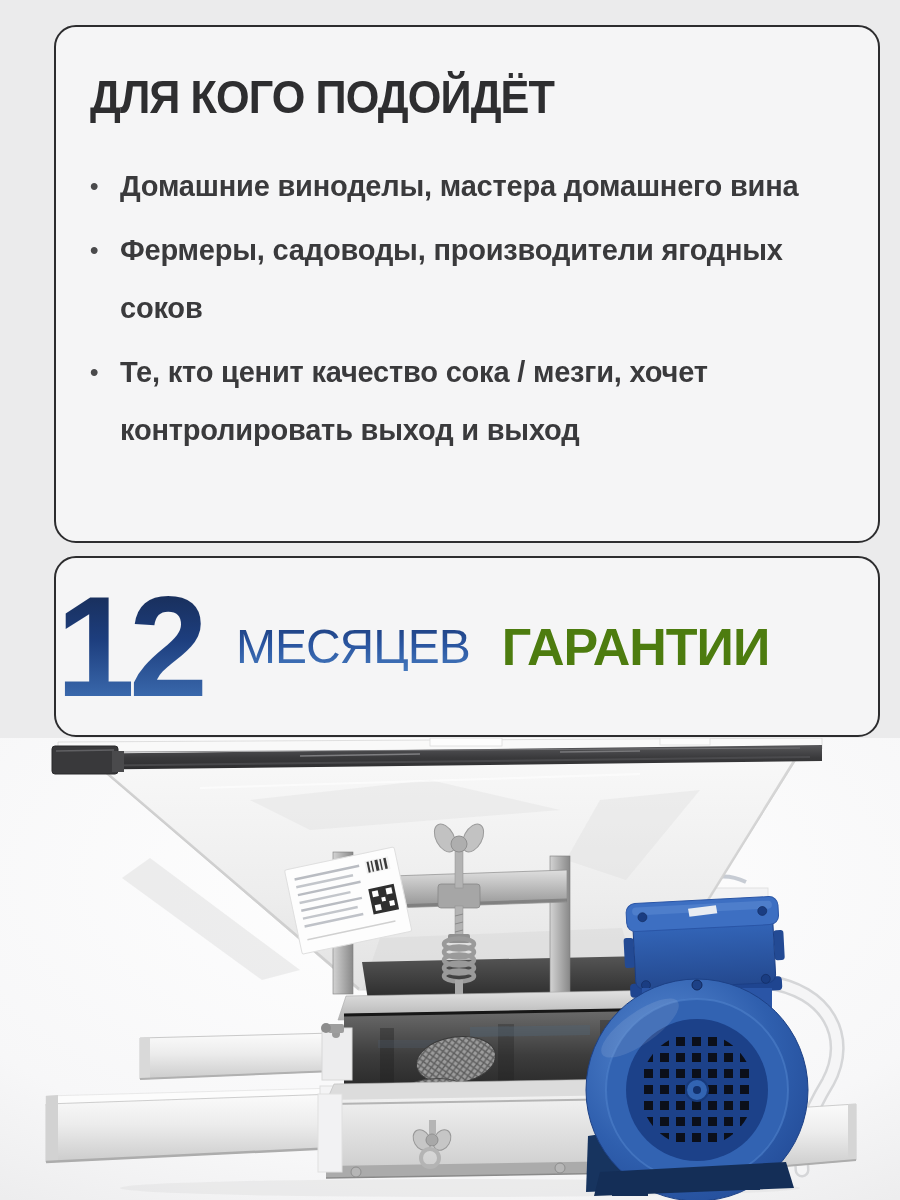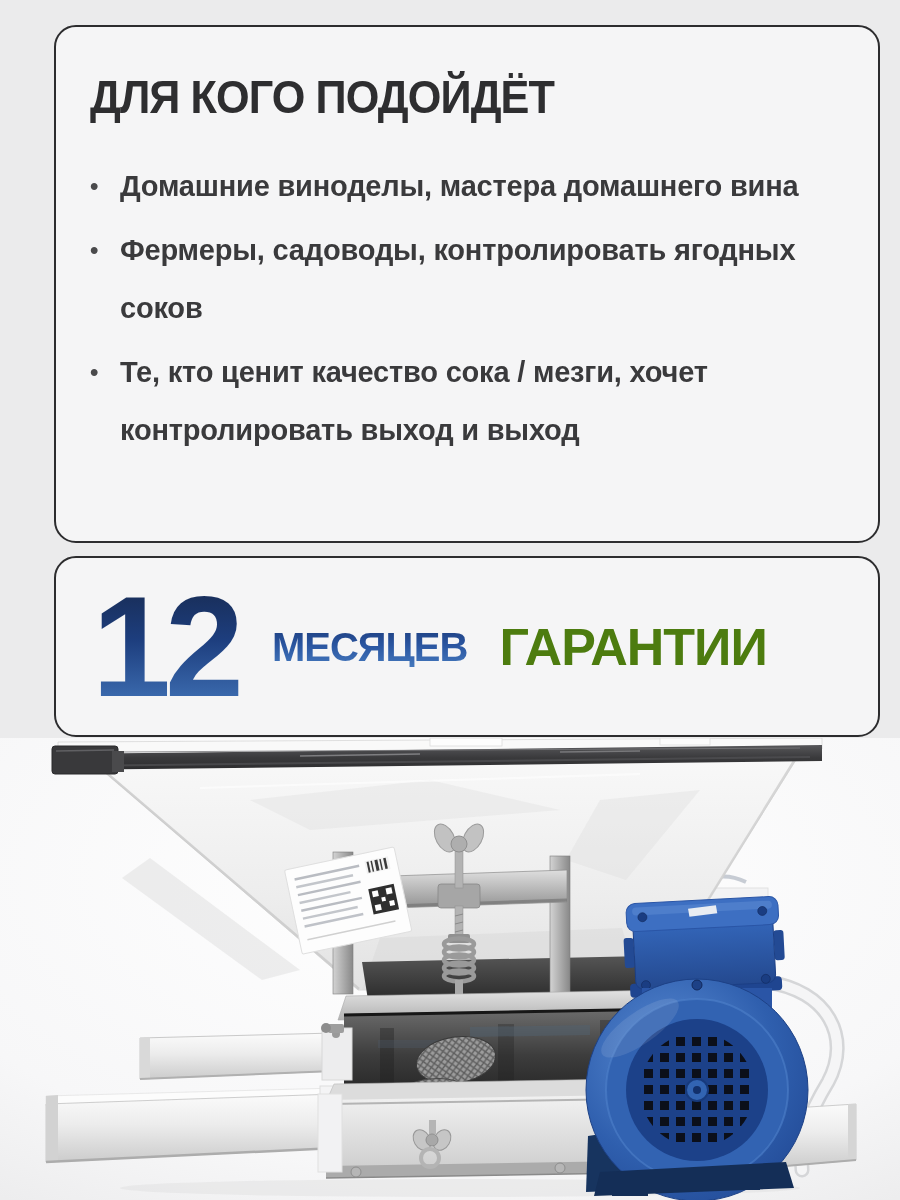--- a/index.html
+++ b/index.html
@@ -29,28 +29,27 @@
   .who-card li{
     display:flex;align-items:flex-start;
     font-size:29px;font-weight:700;letter-spacing:-.2px;
     line-height:58px;color:#3a3a3c;margin-bottom:6px;
   }
   .who-card .dot{flex:0 0 30px;font-size:24px;color:#4a4a4c;}
   .who-card .btxt{max-width:716px;}
   .warranty-card{
     top:556px;height:181px;
     display:flex;align-items:center;
-    padding-left:36px;
   }
   .warranty-card .num{
     font-size:142px;font-weight:700;letter-spacing:-6px;line-height:1;
     color:#1d3e7e;padding-right:34px;
   }
   .warranty-card .months{
-    font-size:40px;font-weight:700;letter-spacing:-1px;line-height:1;
+    font-size:48px;font-weight:400;letter-spacing:-1px;line-height:1;
     color:#2a55a0;padding-right:32px;
   }
   .warranty-card .guar{
     font-size:52px;font-weight:700;letter-spacing:-1px;line-height:1;
     color:#4d7c0f;
   }
   @supports ((-webkit-background-clip:text) or (background-clip:text)){
     .warranty-card .num{
       background:linear-gradient(180deg,#17294e 0%,#1d3e7e 45%,#4478bd 100%);
       -webkit-background-clip:text;background-clip:text;color:transparent;
@@ -72,21 +71,21 @@
 
   <section class="card who-card">
     <h1>ДЛЯ КОГО ПОДОЙДЁТ</h1>
     <ul>
       <li>
         <span class="dot">•</span>
         <span class="btxt">Домашние виноделы, мастера домашнего вина</span>
       </li>
       <li>
         <span class="dot">•</span>
-        <span class="btxt">Фермеры, садоводы, контролировать ягодных соков</span>
+        <span class="btxt">Фермеры, садоводы, производители ягодных соков</span>
       </li>
       <li>
         <span class="dot">•</span>
         <span class="btxt">Те, кто ценит качество сока / мезги, хочет контролировать выход и выход</span>
       </li>
     </ul>
   </section>
 
   <section class="card warranty-card">
     <span class="num">12</span>

